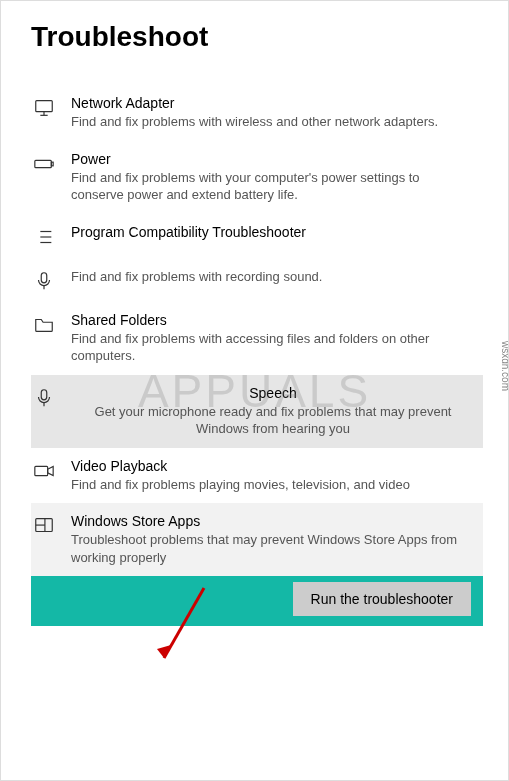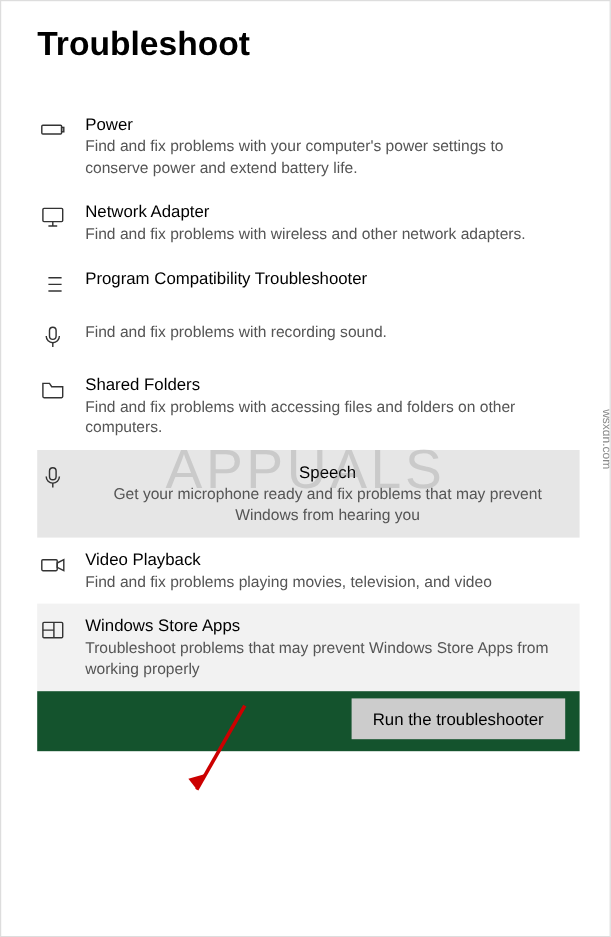--- a/index.html
+++ b/index.html
@@ -65,21 +65,21 @@
     }
     .item-desc {
       font-size: 13px;
       color: #555;
       line-height: 1.35;
     }
     .button-row {
       display: flex;
       justify-content: flex-end;
       padding: 6px 12px 10px 0;
-      background: #14532d;
+      background: #14b8a6;
     }
     .run-button {
       background: #ccc;
       border: none;
       padding: 9px 18px;
       font-size: 14px;
       font-family: inherit;
       color: #000;
       cursor: pointer;
     }
@@ -115,41 +115,41 @@
   </style>
 </head>
 <body>
 
 <div class="container">
   <h1 class="page-title">Troubleshoot</h1>
 
   <div class="item">
     <div class="icon-wrap">
       <svg viewBox="0 0 24 24">
-          <rect x="2" y="8" width="18" height="8" rx="1"></rect>
-          <rect x="20" y="10" width="2" height="4"></rect>
-        </svg>
-    </div>
-    <div class="text-wrap">
-      <div class="item-title">Power</div>
-      <div class="item-desc">Find and fix problems with your computer's power settings to conserve power and extend battery life.</div>
-    </div>
-  </div>
-
-  <div class="item">
-    <div class="icon-wrap">
-      <svg viewBox="0 0 24 24">
           <rect x="3" y="4" width="18" height="12" rx="1"></rect>
           <line x1="8" y1="20" x2="16" y2="20"></line>
           <line x1="12" y1="16" x2="12" y2="20"></line>
         </svg>
     </div>
     <div class="text-wrap">
       <div class="item-title">Network Adapter</div>
       <div class="item-desc">Find and fix problems with wireless and other network adapters.</div>
+    </div>
+  </div>
+
+  <div class="item">
+    <div class="icon-wrap">
+      <svg viewBox="0 0 24 24">
+          <rect x="2" y="8" width="18" height="8" rx="1"></rect>
+          <rect x="20" y="10" width="2" height="4"></rect>
+        </svg>
+    </div>
+    <div class="text-wrap">
+      <div class="item-title">Power</div>
+      <div class="item-desc">Find and fix problems with your computer's power settings to conserve power and extend battery life.</div>
     </div>
   </div>
 
   <div class="item">
     <div class="icon-wrap">
       <svg viewBox="0 0 24 24">
           <line x1="4" y1="6" x2="4" y2="6"></line>
           <line x1="8" y1="6" x2="20" y2="6"></line>
           <line x1="4" y1="12" x2="4" y2="12"></line>
           <line x1="8" y1="12" x2="20" y2="12"></line>

